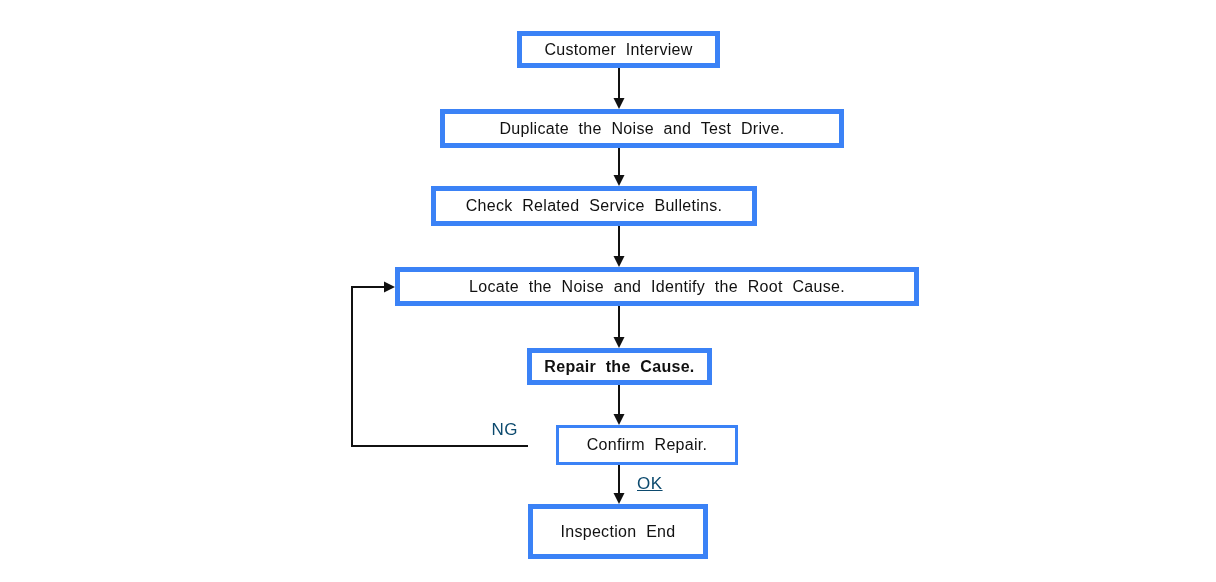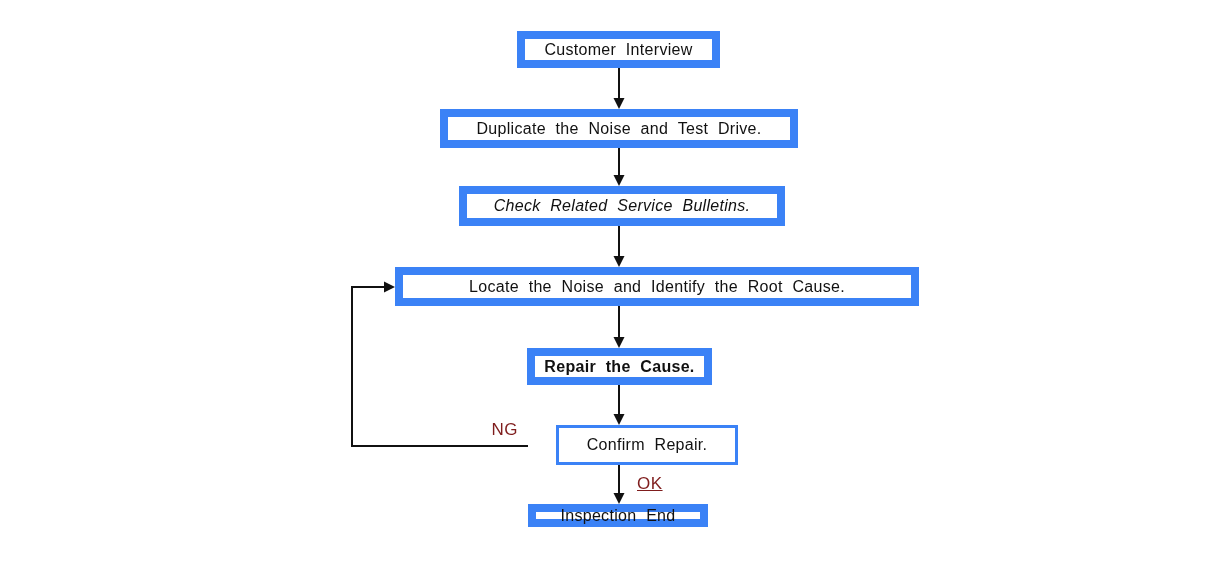--- a/index.html
+++ b/index.html
@@ -20,43 +20,43 @@
     position: absolute;
     left: 0;
     top: 0;
     width: 1216px;
     height: 582px;
   }
   .node {
     position: absolute;
     box-sizing: border-box;
     background: #ffffff;
-    border: 8px solid #3b82f6;
+    border: 5px solid #3b82f6;
     display: flex;
     align-items: center;
     justify-content: center;
     font-size: 16px;
     word-spacing: 5px;
     letter-spacing: 0.3px;
     white-space: nowrap;
     text-align: center;
   }
   .node.thick { border-width: 3px; }
   .n1 { left: 517px; top: 31px;  width: 203px; height: 37px; }
-  .n2 { left: 440px; top: 109px; width: 358px; height: 39px; }
-  .n3 { left: 459px; top: 186px; width: 326px; height: 40px; font-style: italic; }
+  .n2 { left: 440px; top: 109px; width: 404px; height: 39px; }
+  .n3 { left: 431px; top: 186px; width: 326px; height: 40px; }
   .n4 { left: 395px; top: 267px; width: 524px; height: 39px; }
   .n5 { left: 527px; top: 348px; width: 185px; height: 37px; font-weight: bold; }
   .n6 { left: 556px; top: 425px; width: 182px; height: 40px; }
-  .n7 { left: 528px; top: 504px; width: 180px; height: 23px; }
+  .n7 { left: 528px; top: 504px; width: 180px; height: 55px; }
   .edge-label {
     position: absolute;
     font-size: 17px;
     letter-spacing: 0.5px;
-    color: #7f1d1d;
+    color: #0c4a6e;
   }
   .lbl-ng { left: 486px; top: 420px; width: 32px; text-align: right; }
   .lbl-ok { left: 637px; top: 474px; text-decoration: underline; }
 </style>
 </head>
 <body>
 
 <div class="canvas">
 
   <svg class="connectors" viewBox="0 0 1216 582" xmlns="http://www.w3.org/2000/svg">

